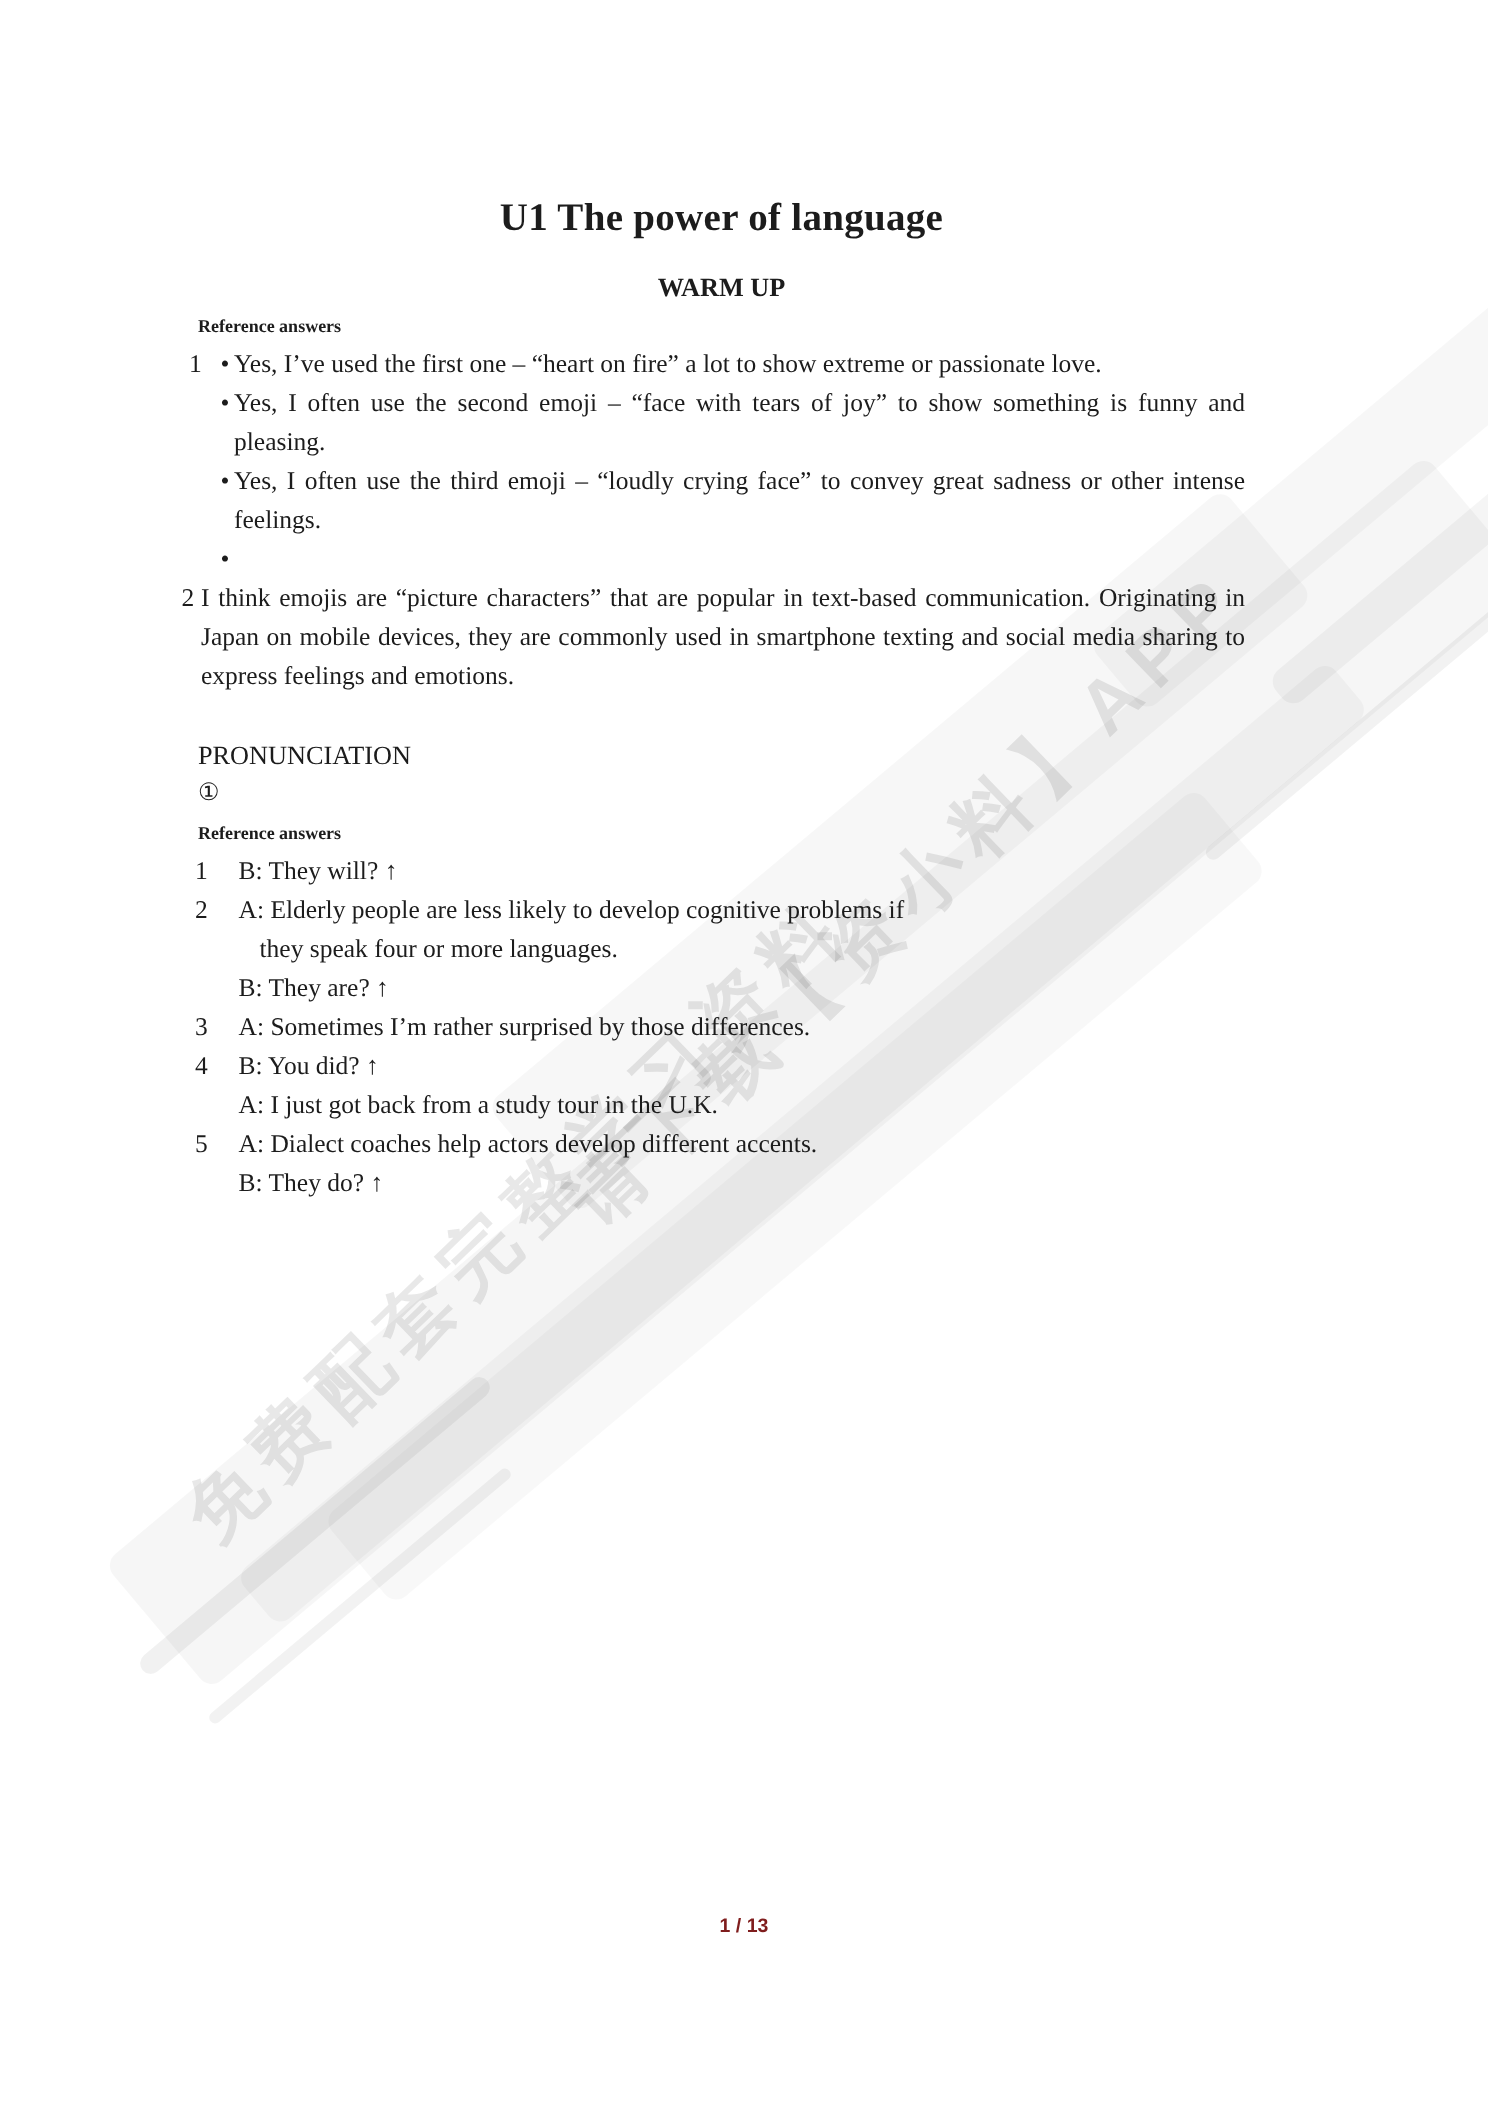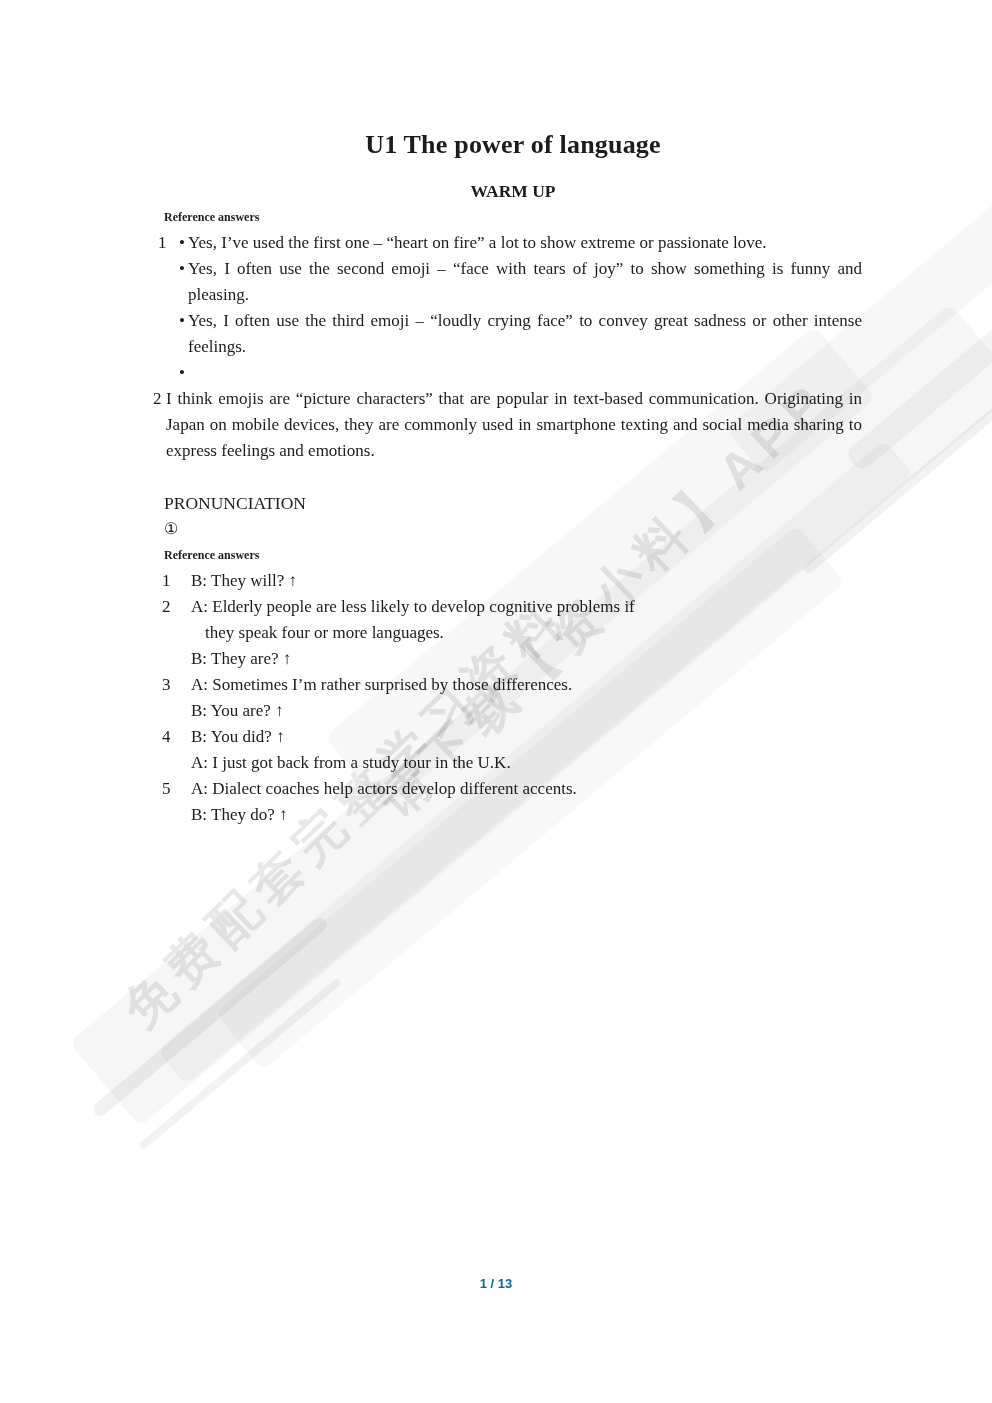--- a/index.html
+++ b/index.html
@@ -14,21 +14,21 @@
   .streak { position:absolute; background:#000; transform:rotate(-40deg); border-radius:10px; }
   .wm-text {
     position:absolute; white-space:nowrap;
     font-family:sans-serif; font-weight:700;
     font-size:50px; letter-spacing:9px;
     color:rgba(40,40,40,0.105);
     transform:rotate(-44deg); transform-origin:0 50%;
   }
 
   
-  .content { position:absolute; z-index:1; left:164px; top:0; width:698px;
+  .content { position:absolute; z-index:1; left:132px; top:0; width:698px;
              font-size:17px; line-height:26px; }
 
   .doc-title { margin-top:128px; text-align:center;
                font-size:26px; font-weight:700; line-height:34px; letter-spacing:0.2px; }
   .sec-heading   { margin-top:16px; font-weight:700; font-size:17.5px;text-align:center; }
   .sec-heading-2 { margin-top:26px; font-weight:400; font-size:17.5px; }
   .sub-heading   { font-weight:700; font-size:12px; }
 
   
   .bullet { position:relative; padding-left:24px; text-align:justify; }
@@ -43,21 +43,21 @@
 
   
   .dlg { position:relative; padding-left:27px; }
   .dlg .dnum { position:absolute; left:-2px; top:0; }
   .dlg .cont { padding-left:14px; }
 
   
   .page-num {
     position:absolute; z-index:1; left:0; top:1276px; width:100%;
     text-align:center; font-family:"Liberation Sans", sans-serif;
-    font-weight:700; font-size:13px; color:#0369a1;
+    font-weight:700; font-size:13px; color:#7f1d1d;
   }
 </style>
 </head>
 <body>
 
 <div class="page">
 
   <div class="wm-layer">
     <div class="streak" style="left:-30px; top:660px; width:1150px; height:110px; opacity:0.035;"></div>
     <div class="streak" style="left:60px;  top:740px; width:950px;  height:45px;  opacity:0.030;"></div>
@@ -114,21 +114,20 @@
     <div class="dlg">
       <span class="dnum">2</span>
       <div>A: Elderly people are less likely to develop cognitive problems if</div>
       <div class="cont">they speak four or more languages.</div>
       <div>B: They are? ↑</div>
     </div>
 
     <div class="dlg">
       <span class="dnum">3</span>
       <div>A: Sometimes I’m rather surprised by those differences.</div>
-      <div>B: You are? ↑</div>
     </div>
 
     <div class="dlg">
       <span class="dnum">4</span>
       <div>B: You did? ↑</div>
       <div>A: I just got back from a study tour in the U.K.</div>
     </div>
 
     <div class="dlg">
       <span class="dnum">5</span>

